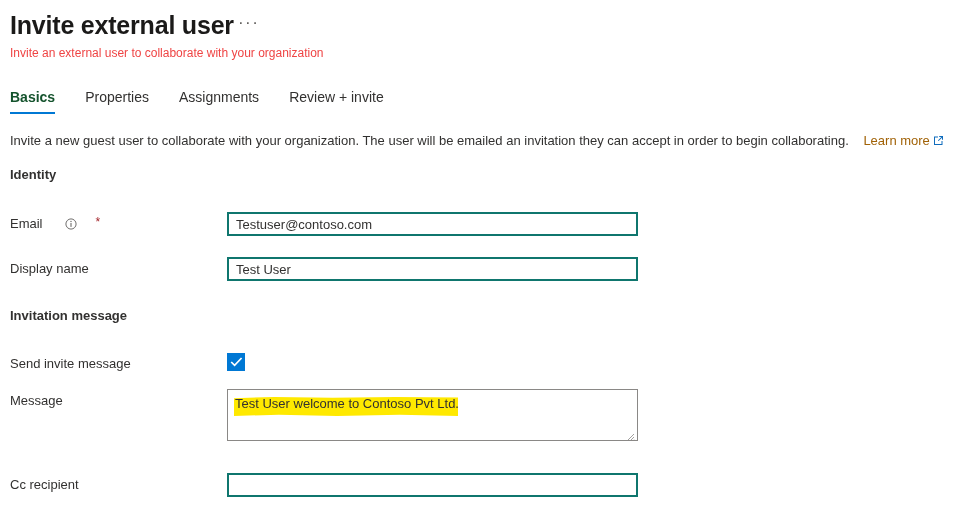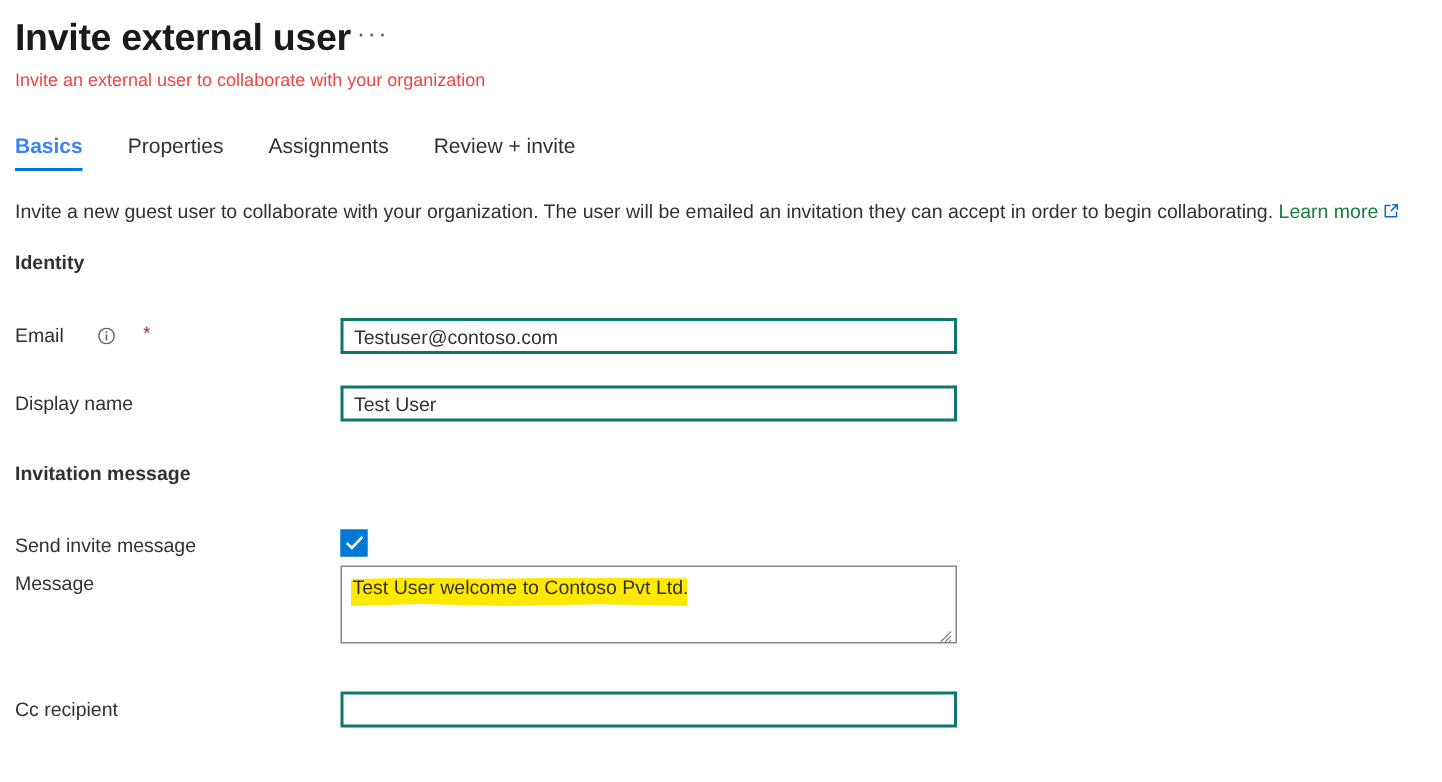--- a/index.html
+++ b/index.html
@@ -61,44 +61,45 @@
     color: #323130;
     padding: 0 0 8px 0;
     margin-right: 30px;
     cursor: pointer;
     position: relative;
     line-height: 18px;
     white-space: nowrap;
   }
   .tab.active {
     font-weight: 600;
-    color: #3b82f6;
+    color: #14532d;
   }
   .tab.active::after {
     content: "";
     position: absolute;
     left: 0;
     right: 0;
     bottom: 0;
     height: 2px;
     background: #0078d4;
   }
 
   
   .intro {
     margin-top: 18px;
     padding-left: 10px;
     font-size: 13px;
     line-height: 18px;
     color: #323130;
   }
   .intro a {
-    color: #15803d;
+    color: #a16207;
     text-decoration: none;
     cursor: pointer;
+    margin-left: 11px;
   }
   .ext-link-icon {
     display: inline-block;
     vertical-align: -1px;
     margin-left: 3px;
   }
 
   
   .section-head {
     padding-left: 10px;
@@ -262,21 +263,21 @@
   <div class="field-label">Send invite message</div>
   <div class="checkbox">
     <span>
         <svg width="13" height="13" viewBox="0 0 13 13">
           <path d="M1.8 6.6L4.6 9.3 11 2.6" fill="none" stroke="#ffffff" stroke-width="1.7" stroke-linecap="square"></path>
         </svg>
       </span>
   </div>
 </div>
 
-<div class="form-row" style="margin-top:5px;">
+<div class="form-row" style="margin-top:17px;">
   <div class="field-label">Message</div>
   <div class="textarea-wrap">
     <div class="highlight-mark"></div>
     <textarea class="msg-area" style="">Test User welcome to Contoso Pvt Ltd.</textarea>
     <span class="resize-grip"><svg width="11" height="11" viewBox="0 0 11 11">
           <path d="M10 3L3 10M10 6L6 10M10 8.7L8.7 10" stroke="#8a8886" stroke-width="0.8" fill="none"></path>
         </svg></span>
   </div>
 </div>
 

